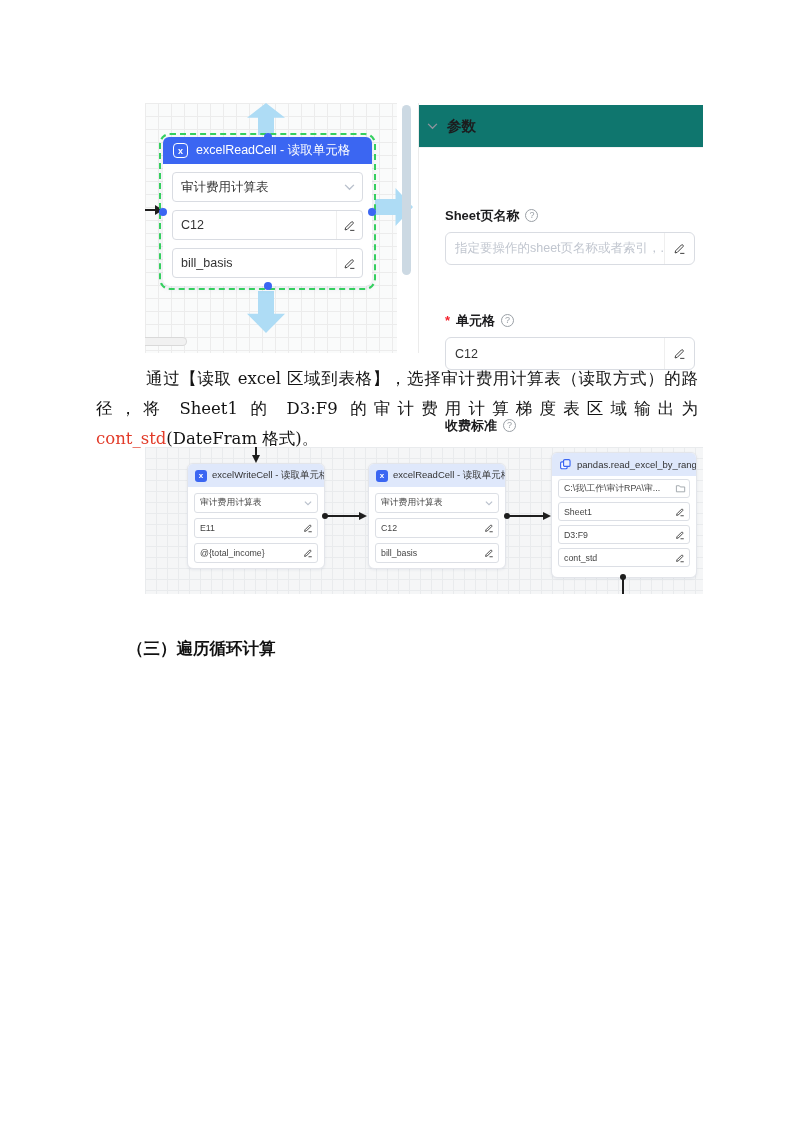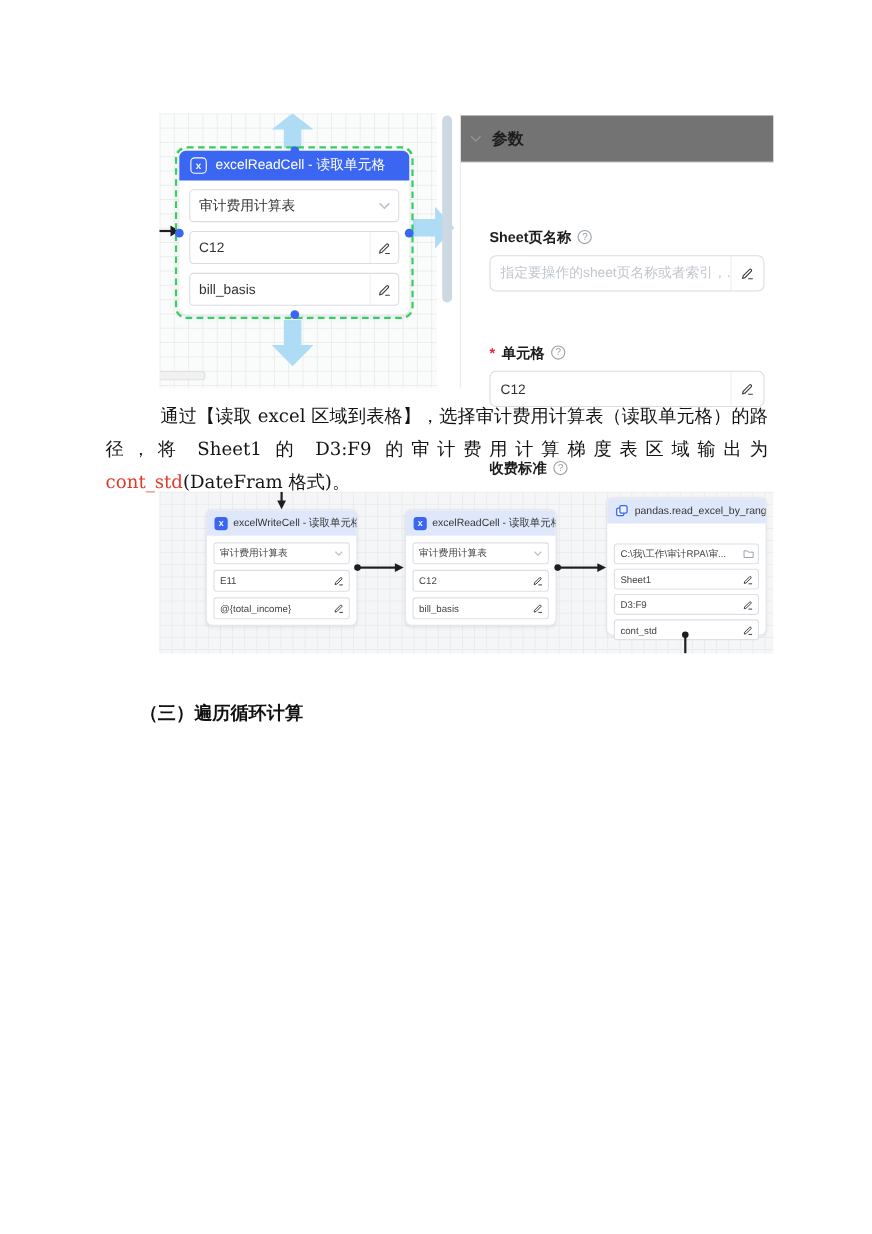--- a/index.html
+++ b/index.html
@@ -73,21 +73,21 @@
   .sfx.nob { border-left:none; }
   .port { position:absolute; width:8px; height:8px; border-radius:50%; background:#3b66f2; }
 
   .vbar { position:absolute; left:257px; top:2px; width:9px; height:170px;
           background:#ccd9e3; border-radius:5px; }
   .hbar { position:absolute; left:0; top:234px; width:42px; height:9px;
           background:#f1f1f1; border:1px solid #d9d9d9; border-radius:0 5px 5px 0; border-left:none; }
 
   .panel1 { position:absolute; left:273px; top:0; width:285px; height:250px;
             background:#fff; border-left:1px solid #ebebeb; }
-  .pband { margin-top:2px; height:43px; background:#737373; border-bottom:1px solid #f1f2f4;
+  .pband { margin-top:2px; height:43px; background:#0f766e; border-bottom:1px solid #f1f2f4;
            display:flex; align-items:center; gap:9px; padding-left:8px; }
   .pband .ttl { font-size:14.5px; font-weight:bold; color:#1c1c1e; }
   .pbody { padding:12px 8px 0 26px; }
   .plabel { display:flex; align-items:center; gap:6px; height:17px;
             font-size:13px; font-weight:bold; color:#1c1c1e; margin-bottom:8px;margin-top:47px; }
   .plabel .req { color:#f5222d; font-weight:bold; }
   .help { width:13px; height:13px; border:1px solid #9aa0a6; border-radius:50%;
           color:#9aa0a6; font-size:9px; line-height:11px; text-align:center; font-weight:normal; }
   .pinput { height:33px; border:1px solid #d9dce2; border-radius:6px; background:#fff;
             display:flex; align-items:center; font-size:12.5px; color:#333; margin-bottom:9px; }
@@ -109,21 +109,21 @@
                 font-size:9.5px; color:#333; white-space:nowrap; overflow:hidden; }
   .xls { width:12px; height:12px; background:#3b66f2; border-radius:3px; flex:0 0 auto;
          display:flex; align-items:center; justify-content:center;
          color:#fff; font-size:8px; font-weight:bold; }
   .snode-body { padding:6px; display:flex; flex-direction:column; gap:5px; }
   .sfield { height:20px; border:1px solid #dcdfe5; border-radius:3px; background:#fff;
             display:flex; align-items:center; font-size:8.8px; color:#444; }
   .sfield .txt { flex:1; padding:0 5px; white-space:nowrap; overflow:hidden; }
   .sfield .sfx { width:18px; border-left:none; }
   .n3 .sfield { height:19px; }
-  .n3 .snode-body { gap:4px; padding:18px 6px; }
+  .n3 .snode-body { gap:4px; padding:3px 6px; }
 
   .cline { position:absolute; height:2px; background:#1e1e1e; }
   .cdot  { position:absolute; width:6px; height:6px; border-radius:50%; background:#1e1e1e; }
   .chead-r { position:absolute; width:0; height:0;
              border-left:8px solid #1e1e1e; border-top:4.5px solid transparent; border-bottom:4.5px solid transparent; }
   .chead-d { position:absolute; width:0; height:0;
              border-top:8px solid #1e1e1e; border-left:4.5px solid transparent; border-right:4.5px solid transparent; }
   .vline2 { position:absolute; width:2px; background:#1e1e1e; }
 
   svg.chev { width:11px; height:7px; }
@@ -222,21 +222,21 @@
           </span>
         </div>
         <div class="plabel">
           <span>收费标准</span>
           <span class="help">?</span>
         </div>
       </div>
     </div>
   </div>
 
-  <p class="para" style="top:364px;"><span>通过【读取 excel 区域到表格】，选择审计费用计算表（读取单元格）的路径，将 Sheet1 的 D3:F9 的审计费用计算梯度表区域输出为 </span><span class="red">cont_std</span><span>(DateFram 格式)。</span></p>
+  <p class="para" style="top:364px;"><span>通过【读取 excel 区域到表格】，选择审计费用计算表（读取方式）的路径，将 Sheet1 的 D3:F9 的审计费用计算梯度表区域输出为 </span><span class="red">cont_std</span><span>(DateFram 格式)。</span></p>
 
   <div class="shot2">
     <div class="vline2" style="left:110px; top:0; height:10px;"></div>
     <div class="chead-d" style="left:106.5px; top:8px;"></div>
 
     <div class="snode" style="left:42px; top:16px; width:138px; height:106px;">
       <div class="snode-head">
         <span class="xls">x</span>
         <span>excelWriteCell - 读取单元格</span>
       </div>

